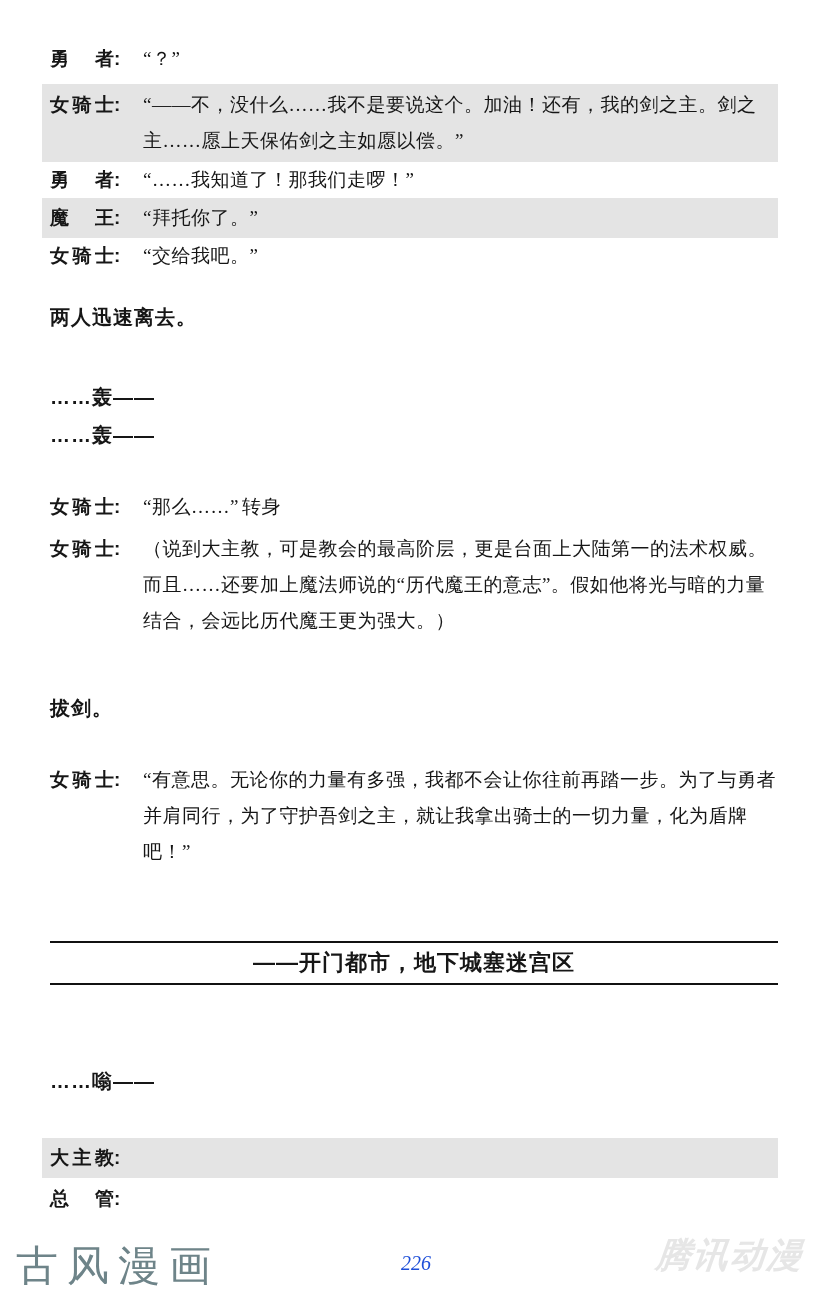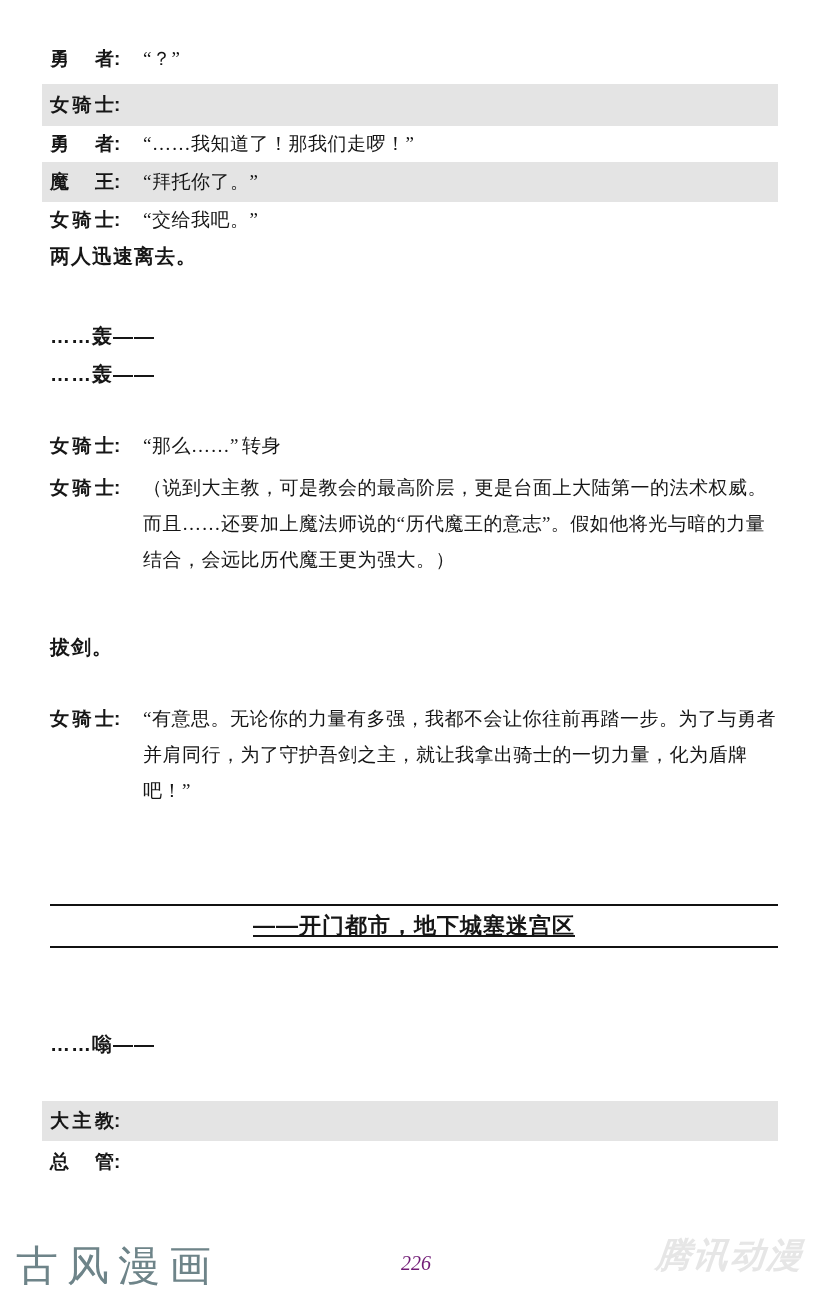--- a/index.html
+++ b/index.html
@@ -79,21 +79,21 @@
     letter-spacing: 9px;
     color: var(--wm-left-color, #6e8489);
   }
   .page-number {
     position: absolute;
     left: 12px; right: 0; bottom: 16px;
     text-align: center;
     font-family: "Liberation Serif", serif;
     font-style: italic;
     font-size: 20px;
-    color: #701a75;
+    color: #1d4ed8;
   }
   .wm-right {
     position: absolute;
     right: 16px; bottom: 12px;
     font-family: "Liberation Sans", sans-serif;
     font-weight: bold;
     font-style: italic;
     font-size: 35px;
     letter-spacing: 2px;
     color: var(--wm-right-color, #e4e4e4);
@@ -110,20 +110,21 @@
           <span>者</span>
         </span>:</span>
     <span class="dlg-text">“？”</span>
   </div>
     <div class="row shaded pad-3" style="margin-top: 7px;">
     <span class="speaker"><span class="chars">
           <span>女</span>
           <span>骑</span>
           <span>士</span>
         </span>:</span>
+    <span class="dlg-text">“——不，没什么……我不是要说这个。加油！还有，我的剑之主。剑之主……愿上天保佑剑之主如愿以偿。”</span>
   </div>
     <div class="row" style="margin-top: 0px;">
     <span class="speaker"><span class="chars">
           <span>勇</span>
           <span>者</span>
         </span>:</span>
     <span class="dlg-text">“……我知道了！那我们走啰！”</span>
   </div>
     <div class="row shaded pad-2" style="margin-top: 0px;">
     <span class="speaker"><span class="chars">
@@ -133,21 +134,21 @@
     <span class="dlg-text">“拜托你了。”</span>
   </div>
     <div class="row" style="margin-top: 0px;">
     <span class="speaker"><span class="chars">
           <span>女</span>
           <span>骑</span>
           <span>士</span>
         </span>:</span>
     <span class="dlg-text">“交给我吧。”</span>
   </div>
-    <div class="narration" style="">两人迅速离去。</div>
+    <div class="narration" style="margin-top: 25px;">两人迅速离去。</div>
     <div class="narration" style="margin-top: 44px;">……轰——</div>
     <div class="narration" style="margin-top: 2px;">……轰——</div>
     <div class="row" style="margin-top: 36px;">
     <span class="speaker"><span class="chars">
           <span>女</span>
           <span>骑</span>
           <span>士</span>
         </span>:</span>
     <span class="dlg-text">“那么……”<span class="dlg-suffix">转身</span></span>
   </div>
@@ -161,21 +162,21 @@
   </div>
     <div class="narration" style="margin-top: 51px;">拔剑。</div>
     <div class="row" style="margin-top: 36px;">
     <span class="speaker"><span class="chars">
           <span>女</span>
           <span>骑</span>
           <span>士</span>
         </span>:</span>
     <span class="dlg-text">“有意思。无论你的力量有多强，我都不会让你往前再踏一步。为了与勇者并肩同行，为了守护吾剑之主，就让我拿出骑士的一切力量，化为盾牌吧！”</span>
   </div>
-    <div class="section-header" style="margin-top: 95px; text-decoration: underline;">——开门都市，地下城塞迷宫区</div>
+    <div class="section-header" style="margin-top: 71px;">——开门都市，地下城塞迷宫区</div>
     <div class="narration" style="margin-top: 78px;">……嗡——</div>
     <div class="row shaded pad-2" style="margin-top: 39px;">
     <span class="speaker"><span class="chars">
           <span>大</span>
           <span>主</span>
           <span>教</span>
         </span>:</span>
   </div>
     <div class="row" style="margin-top: 3px;">
     <span class="speaker"><span class="chars">

